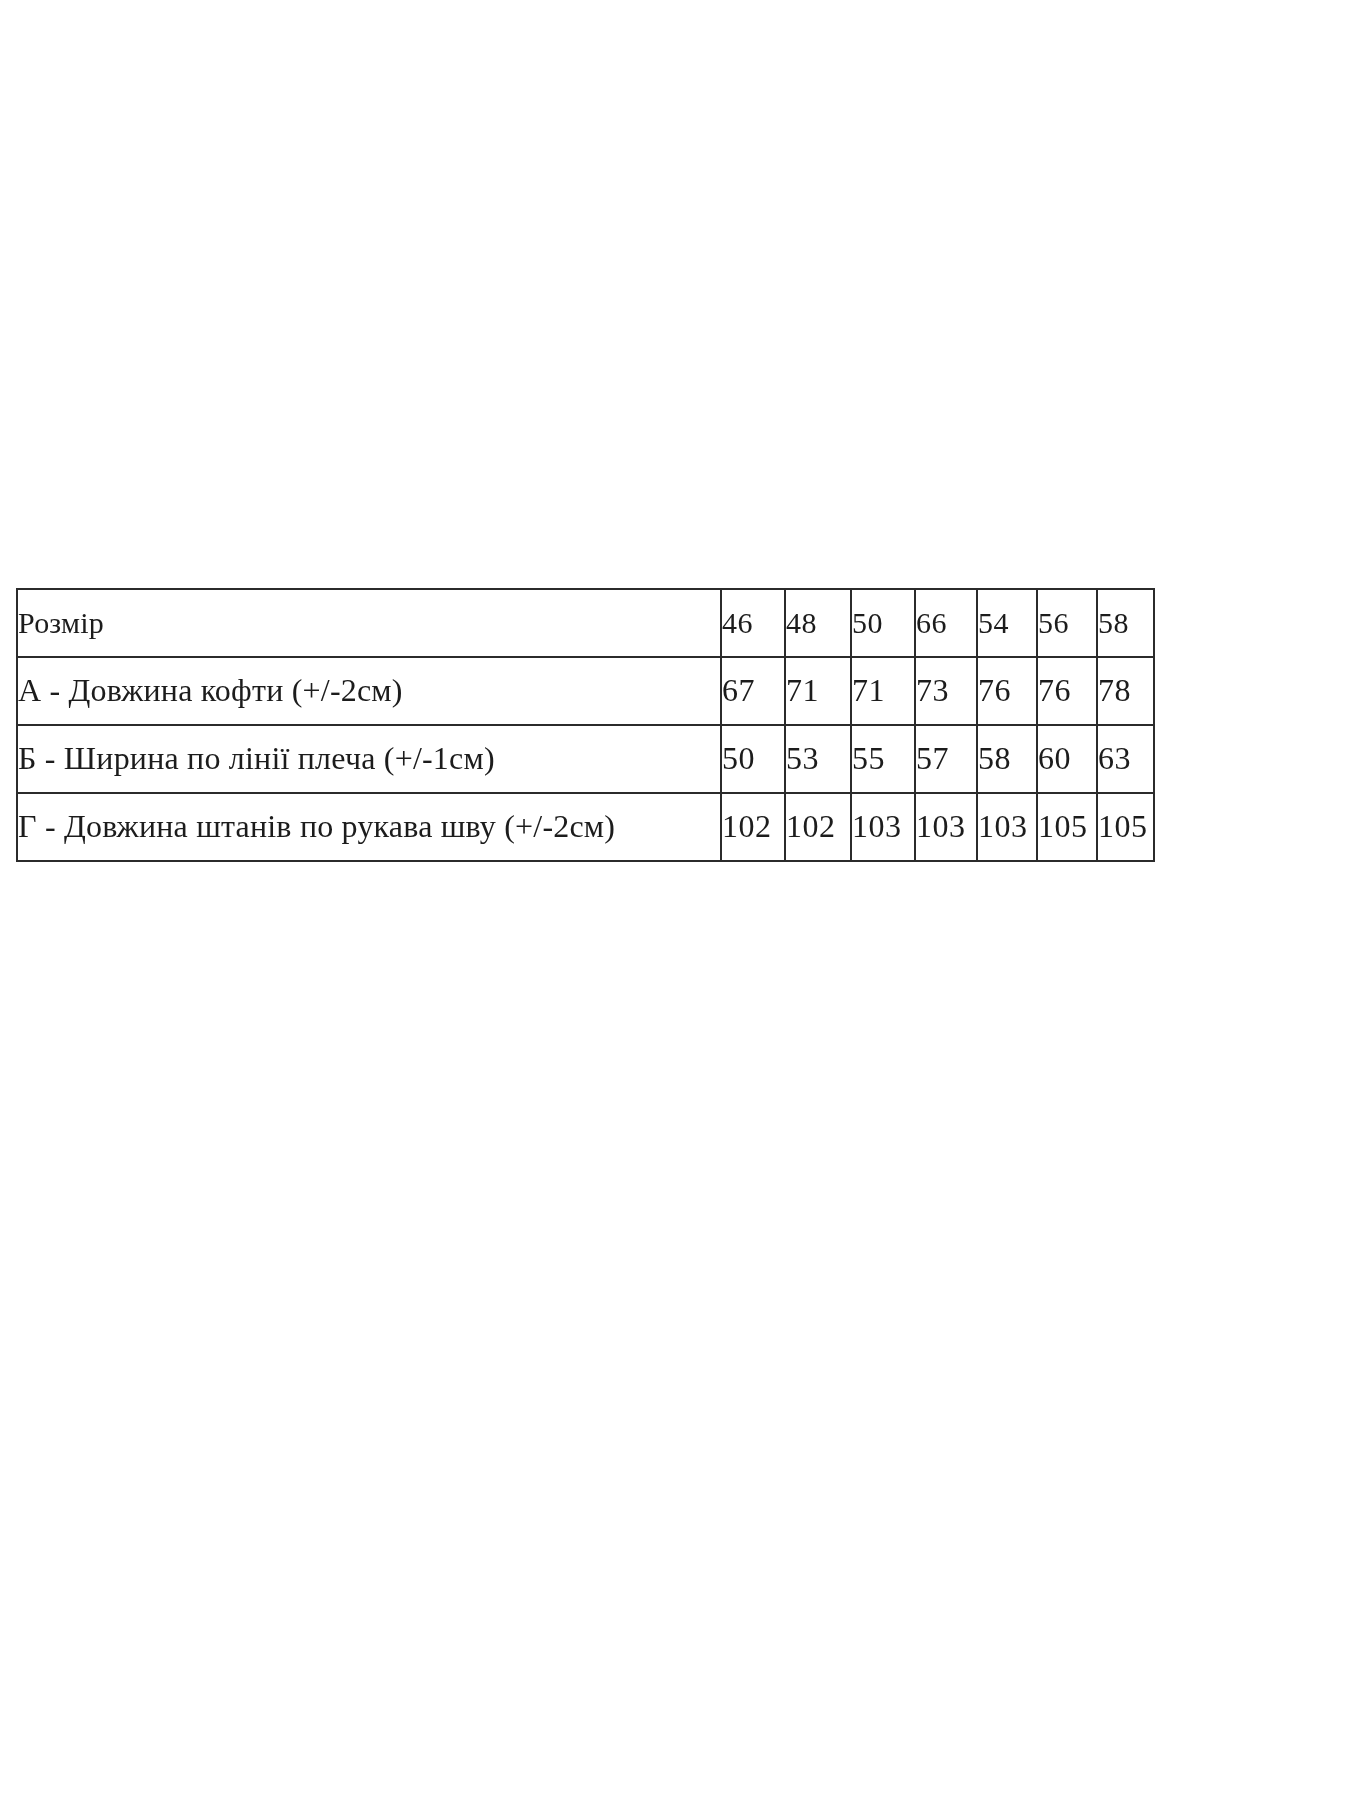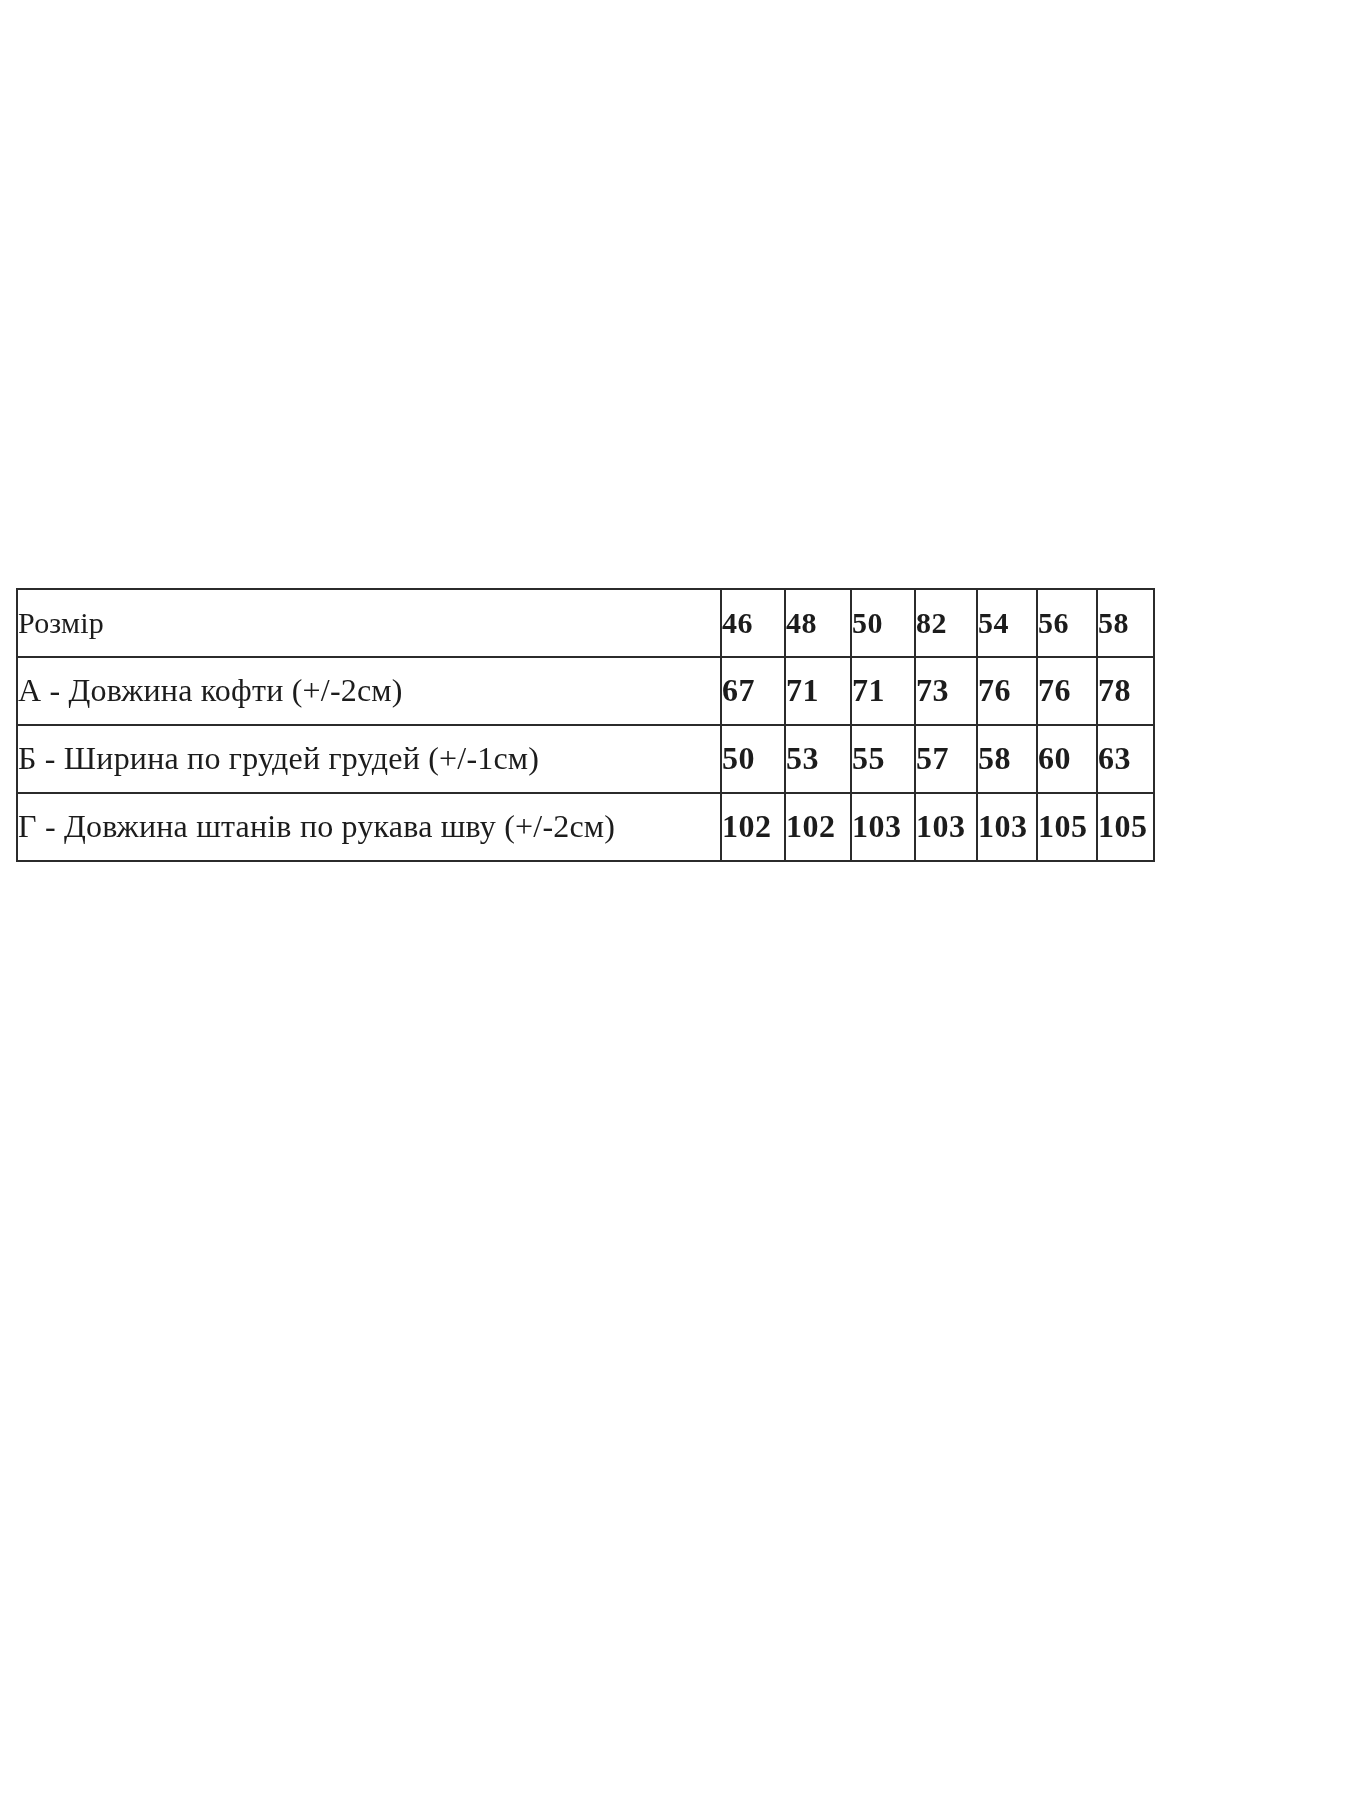--- a/index.html
+++ b/index.html
@@ -78,21 +78,20 @@
     font-size: 30px;
   }
   tr.header-row td.label-cell {
     font-size: 30px;
   }
 
   
   .num {
     font-family: "Liberation Serif", "DejaVu Serif", serif;
     letter-spacing: 0.5px;
-    font-weight: bold;
   }
 </style>
 </head>
 <body>
 
 <div class="sheet">
 
   <div class="size-table-wrap">
     <table class="size-table">
       <colgroup>
@@ -104,39 +103,39 @@
           <col class="c5">
           <col class="c6">
           <col class="c7">
       </colgroup>
       <tbody>
         <tr class="header-row">
           <td class="label-cell">Розмір</td>
           <td class="val-cell num">46</td>
           <td class="val-cell num">48</td>
           <td class="val-cell num">50</td>
-          <td class="val-cell num">82</td>
+          <td class="val-cell num">66</td>
           <td class="val-cell num">54</td>
           <td class="val-cell num">56</td>
           <td class="val-cell num">58</td>
         </tr>
 
         <tr>
           <td class="label-cell">А - Довжина кофти (+/-2см)</td>
           <td class="val-cell num">67</td>
           <td class="val-cell num">71</td>
           <td class="val-cell num">71</td>
           <td class="val-cell num">73</td>
           <td class="val-cell num">76</td>
           <td class="val-cell num">76</td>
           <td class="val-cell num">78</td>
         </tr>
 
         <tr>
-          <td class="label-cell">Б - Ширина по грудей грудей (+/-1см)</td>
+          <td class="label-cell">Б - Ширина по лінії плеча (+/-1см)</td>
           <td class="val-cell num">50</td>
           <td class="val-cell num">53</td>
           <td class="val-cell num">55</td>
           <td class="val-cell num">57</td>
           <td class="val-cell num">58</td>
           <td class="val-cell num">60</td>
           <td class="val-cell num">63</td>
         </tr>
 
 

